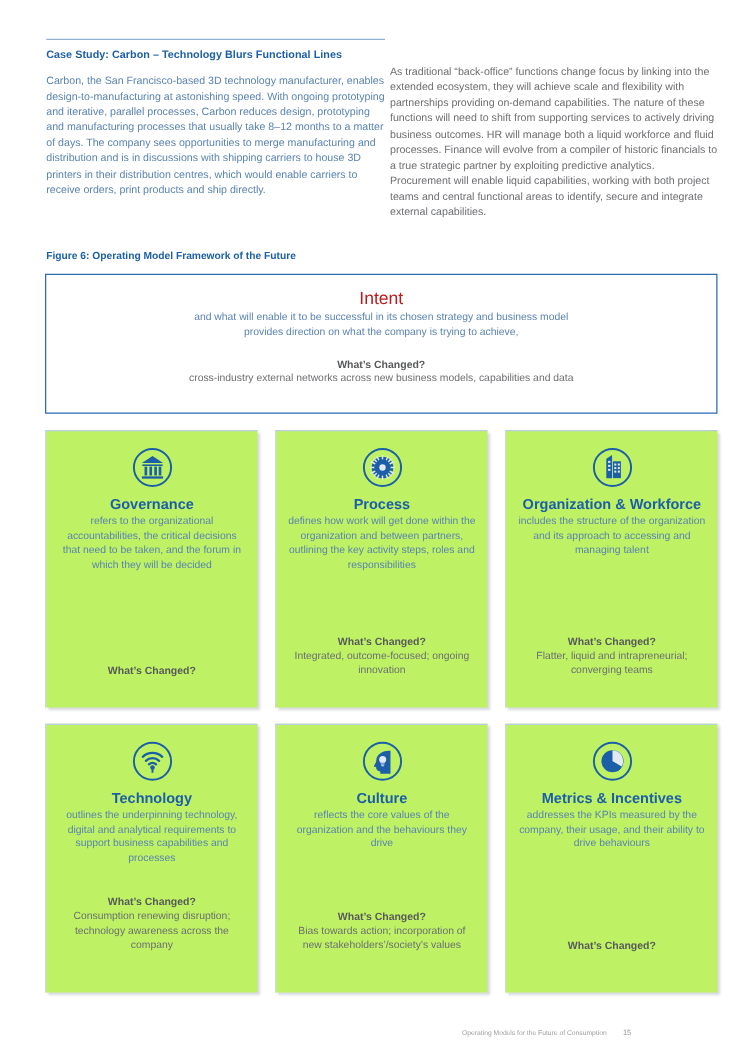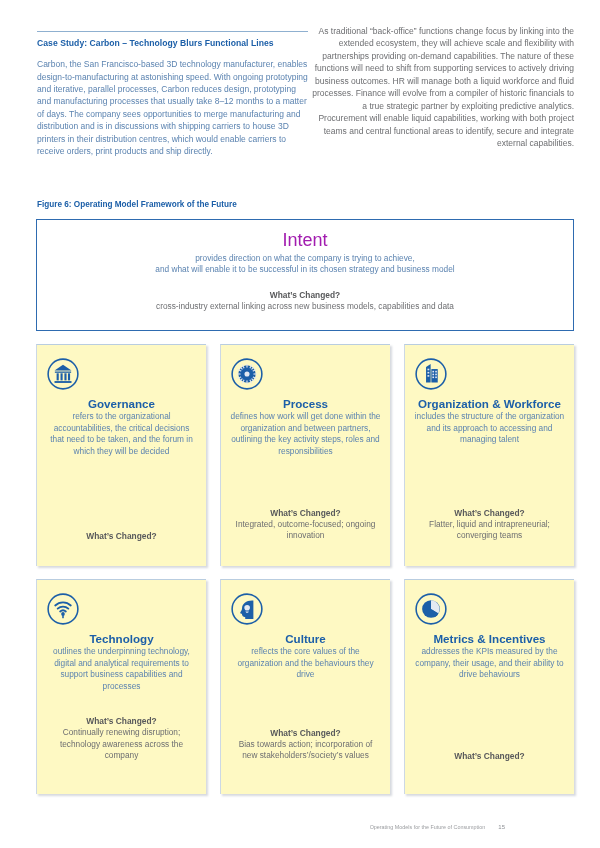--- a/index.html
+++ b/index.html
@@ -17,21 +17,21 @@
   .page { position: relative; width: 532px; height: 848px; padding: 0; }
 
   
   .top-rule {
     position: absolute;
     left: 37px; top: 31px;
     width: 271px; height: 1px;
     background: #8fb0d0;
   }
   .col-left  { position: absolute; left: 37px;  top: 38px;  width: 272px; }
-  .col-right { position: absolute; left: 312px; top: 25px;  width: 262px; text-align: right; }
+  .col-right { position: absolute; left: 312px; top: 51px;  width: 262px; }
 
   .case-title {
     font-size: 8.6px;
     font-weight: bold;
     color: #1c5fa8;
     letter-spacing: .005em;
     line-height: 1.3;
     margin-bottom: 9px;
   }
   .body-text {
@@ -54,22 +54,22 @@
   .intent-box {
     position: absolute;
     left: 36px; top: 219px;
     width: 538px; height: 112px;
     border: 1.3px solid #2e6bb0;
     background: #ffffff;
     padding-top: 10px;
     text-align: center;
   }
   .intent-title {
-    font-size: 18px;
-    color: #a21caf;
+    font-size: 14px;
+    color: #b91c1c;
     font-weight: normal;
     line-height: 1.15;
     margin-bottom: 2px;
   }
   .intent-sub {
     font-size: 8.3px;
     color: #5b83b0;
     line-height: 1.42;
   }
   .intent-wc-label {
@@ -90,29 +90,30 @@
     position: absolute;
     left: 36px; top: 344px;
     width: 538px;
     display: grid;
     grid-template-columns: repeat(3, 170px);
     grid-template-rows: 222px 215px;
     column-gap: 14px;
     row-gap: 13px;
   }
   .card {
-    background: #fef9c3;
+    background: #bef264;
     border-top: 1.2px solid #b9cde0;
     border-left: 1px solid #ccd8e5;
     box-shadow: 2px 2px 2px rgba(120,130,145,.30);
     padding: 12px 9px 10px 9px;
     text-align: center;
     position: relative;
     display: flex;
     flex-direction: column;
+    align-items: center;
   }
 
   .icon-wrap {
     width: 34px; height: 34px;
     margin-bottom: 6px;
   }
   .icon-wrap svg { display: block; width: 34px; height: 34px; }
 
   .card-title {
     font-size: 11.6px;
@@ -165,24 +166,24 @@
   </div>
 
   <div class="col-right">
     <div class="body-text">As traditional “back-office” functions change focus by linking into the extended ecosystem, they will achieve scale and flexibility with partnerships providing on-demand capabilities. The nature of these functions will need to shift from supporting services to actively driving business outcomes. HR will manage both a liquid workforce and fluid processes. Finance will evolve from a compiler of historic financials to a true strategic partner by exploiting predictive analytics. Procurement will enable liquid capabilities, working with both project teams and central functional areas to identify, secure and integrate external capabilities.</div>
   </div>
 
   <div class="fig-caption">Figure 6: Operating Model Framework of the Future</div>
 
   <div class="intent-box">
     <div class="intent-title">Intent</div>
+    <div class="intent-sub">and what will enable it to be successful in its chosen strategy and business model</div>
     <div class="intent-sub">provides direction on what the company is trying to achieve,</div>
-    <div class="intent-sub">and what will enable it to be successful in its chosen strategy and business model</div>
     <div class="intent-wc-label">What’s Changed?</div>
-    <div class="intent-wc-text">cross-industry external linking across new business models, capabilities and data</div>
+    <div class="intent-wc-text">cross-industry external networks across new business models, capabilities and data</div>
   </div>
 
   <div class="grid">
 
     <div class="card">
       <div class="icon-wrap">
         <svg viewBox="0 0 48 48">
           <circle cx="24" cy="24" r="21" fill="none" stroke="#1c5fa8" stroke-width="2.2"></circle>
           <path d="M24 11 L36 19 L12 19 Z" fill="#1c5fa8"></path>
           <rect x="12.5" y="20.5" width="23" height="1.8" fill="#1c5fa8"></rect>
@@ -266,21 +267,21 @@
             <path d="M20 27.5 A6 6 0 0 1 28 27.5"></path>
           </g>
           <circle cx="24" cy="31" r="2.6" fill="#1c5fa8"></circle>
           <rect x="22.9" y="30" width="2.2" height="7" fill="#1c5fa8"></rect>
         </svg>
       </div>
       <div class="card-title">Technology</div>
       <div class="card-desc">outlines the underpinning technology, digital and analytical requirements to support business capabilities and processes</div>
       <div class="wc-block">
         <div class="card-wc-label">What’s Changed?</div>
-        <div class="card-wc-text">Continually renewing disruption; technology awareness across the company</div>
+        <div class="card-wc-text">Consumption renewing disruption; technology awareness across the company</div>
       </div>
     </div>
 
     <div class="card row-2">
       <div class="icon-wrap">
         <svg viewBox="0 0 48 48">
           <circle cx="24" cy="24" r="21" fill="none" stroke="#1c5fa8" stroke-width="2.2"></circle>
           <path d="M31 12 C23 12 17 17 17 23 C17 26 15 27.5 14.5 29 C14 30.3 15.5 30.8 16.8 30.8
                    C16.8 33.5 18.5 35.5 21.5 35.5 L21.5 38 L33 38 L33 12 Z" fill="#1c5fa8"></path>
           <g fill="#e3e9f2">

